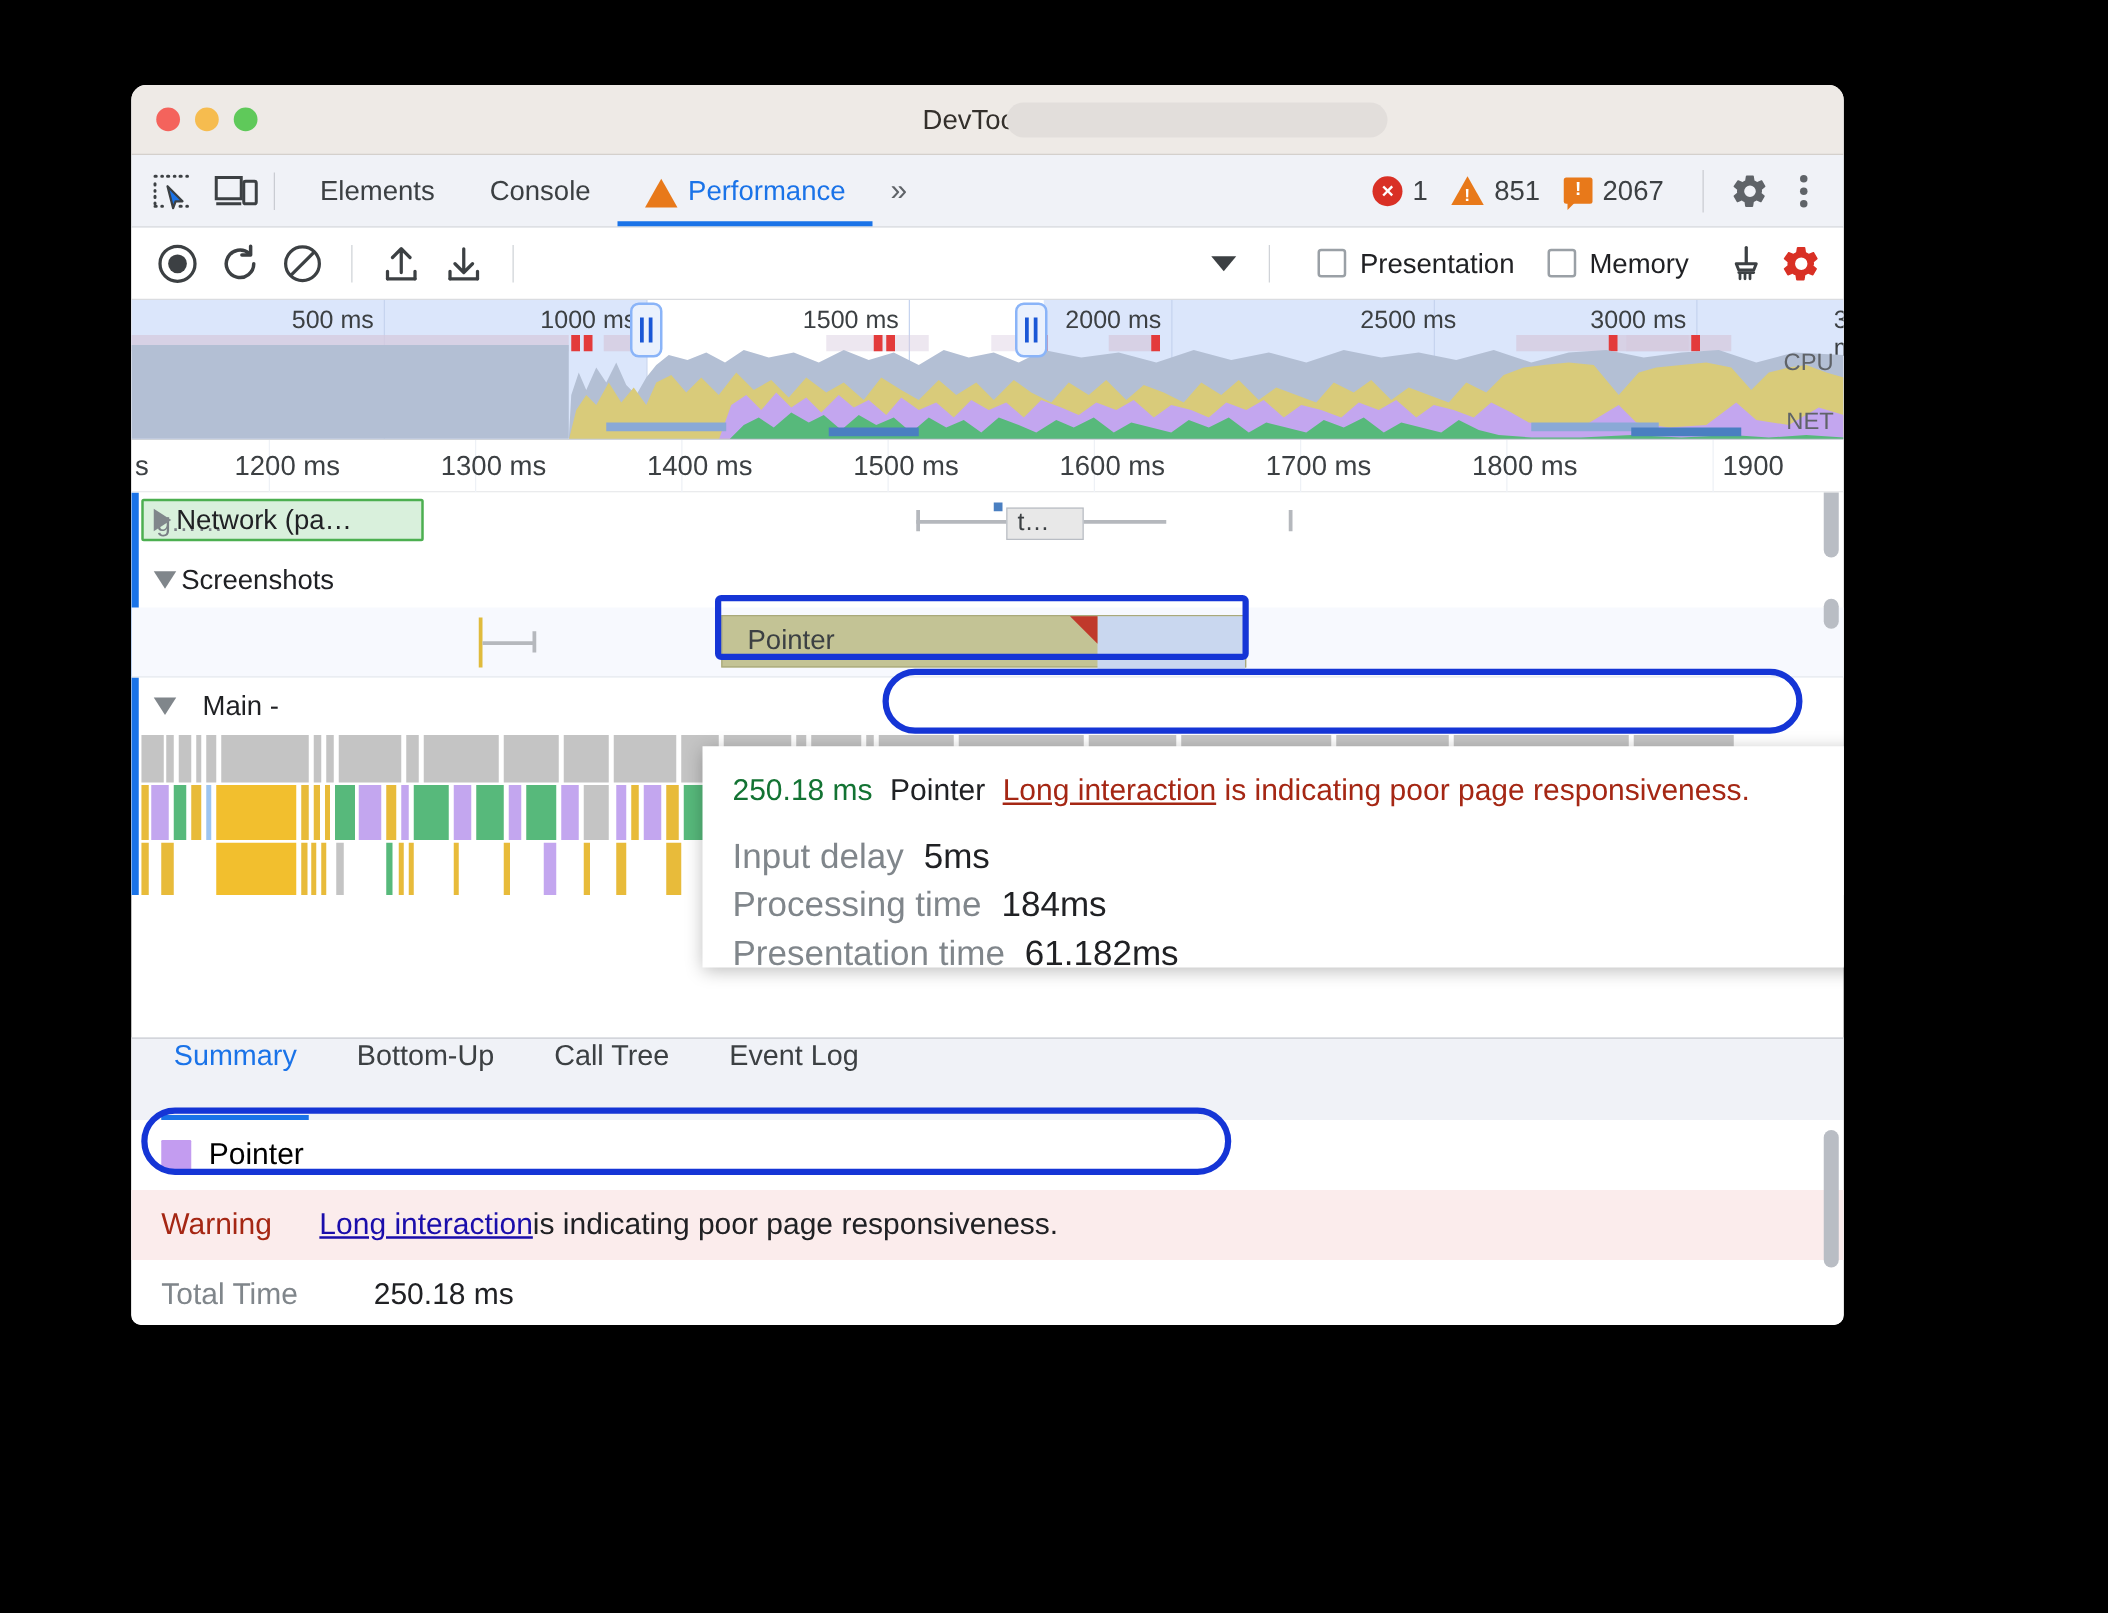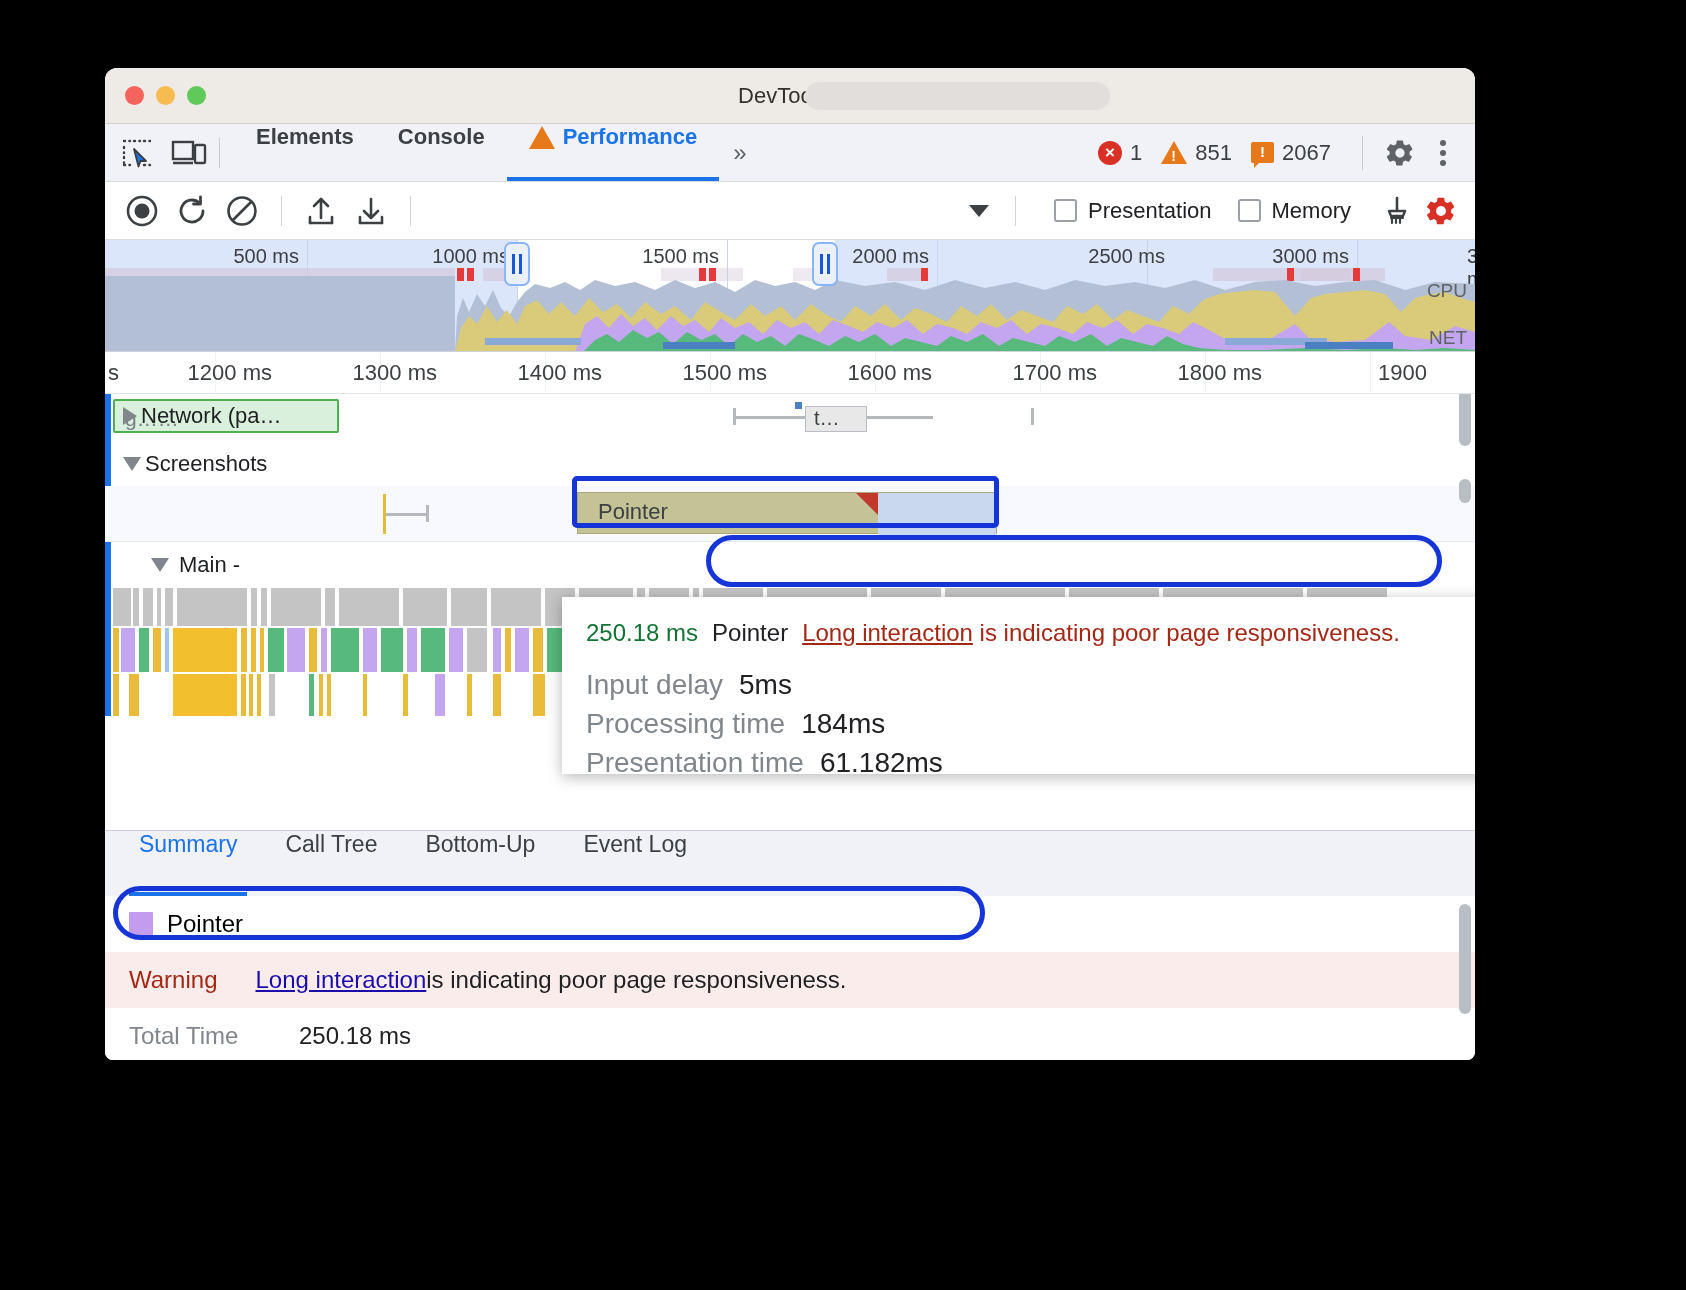--- a/index.html
+++ b/index.html
@@ -45,23 +45,23 @@
   
   .tabstrip {
     height: 58px; background: #f0f2f7;
     border-bottom: 1px solid #d8dade;
     display: flex; align-items: center; position: relative;
   }
   .tb-icon { width: 34px; height: 30px; margin-left: 16px; position: relative; }
   .tb-sep { width: 1px; height: 30px; background: #c9ccd2; margin: 0 14px; }
   .tabs { display: flex; align-items: stretch; height: 100%; }
   .tab {
-    display: flex; gap: 8px;
+    display: flex; align-items: center; gap: 8px;
     padding: 0 22px; font-size: 22px; color: #3c4043;
-    height: 100%; position: relative; font-weight: bold;
+    height: 100%; position: relative;
   }
   .tab.active { color: #1a73e8; }
   .tab.active::after {
     content: ""; position: absolute; left: 0; right: 0; bottom: 0;
     height: 4px; background: #1a73e8;
   }
   .chev { margin-left: 14px; font-size: 24px; color: #5f6368; letter-spacing: -3px; }
   .counters { display: flex; align-items: center; gap: 7px; margin-left: auto; }
   .cnt { display: flex; align-items: center; gap: 8px; font-size: 22px; color: #3c4043; padding-right: 12px; }
   .badge-err {
@@ -151,21 +151,21 @@
   .ptr-bar .lbl { font-size: 22px; color: #3c4043; padding: 6px 0 0 20px; display:block; }
   .ptr-tail { position: absolute; right: 0; top: 0; width: 118px; height: 42px; background: #c9d7ef; }
   .ptr-redtri { position: absolute; right: 118px; top: 0; width: 0; height: 0; border-top: 22px solid #c0392b; border-left: 22px solid transparent;}
   .hl-blue {
     position: absolute; border: 5px solid #1535d6; border-radius: 5px; pointer-events: none; z-index: 30;
   }
   .tickmark { position: absolute; width: 3px; background: #e0bb3c; }
   .whisker { position: absolute; height: 3px; background: #b5b8bd; }
   .whisker-cap { position: absolute; width: 3px; height: 17px; background: #b5b8bd; }
 
-  .main-label { display:flex; align-items:center; gap:10px; padding-left:18px; font-size:22px; color:#202124; height:46px;margin-left:28px;}
+  .main-label { display:flex; align-items:center; gap:21px; padding-left:18px; font-size:22px; color:#202124; height:46px;}
   .flame { position: relative; }
   .fl-row { position: relative; height: 40px; }
 
   
   .tooltip {
     position: absolute; left: 457px; top: 529px; width: 987px; height: 177px;
     background: #fff; box-shadow: 0 3px 14px rgba(0,0,0,.28); z-index: 40;
     padding: 22px 0 0 24px;
   }
   .tt-head { display: flex; align-items: baseline; gap: 14px; font-size: 24px; }
@@ -611,24 +611,24 @@
   </div>
 
   <div class="hl-blue" style="left:467px;top:408px;width:427px;height:52px;"></div>
   <div class="hl-blue" style="left:601px;top:467px;width:736px;height:52px;border-radius:26px;"></div>
 
   <div class="bottom-tabs">
     <div class="btab active">
       <span>Summary</span>
     </div>
     <div class="btab">
+      <span>Bottom-Up</span>
+    </div>
+    <div class="btab">
       <span>Call Tree</span>
-    </div>
-    <div class="btab">
-      <span>Bottom-Up</span>
     </div>
     <div class="btab">
       <span>Event Log</span>
     </div>
   </div>
 
   <div class="summary">
     <div class="sum-row">
       <span class="sw"></span>
       <span>Pointer</span>

